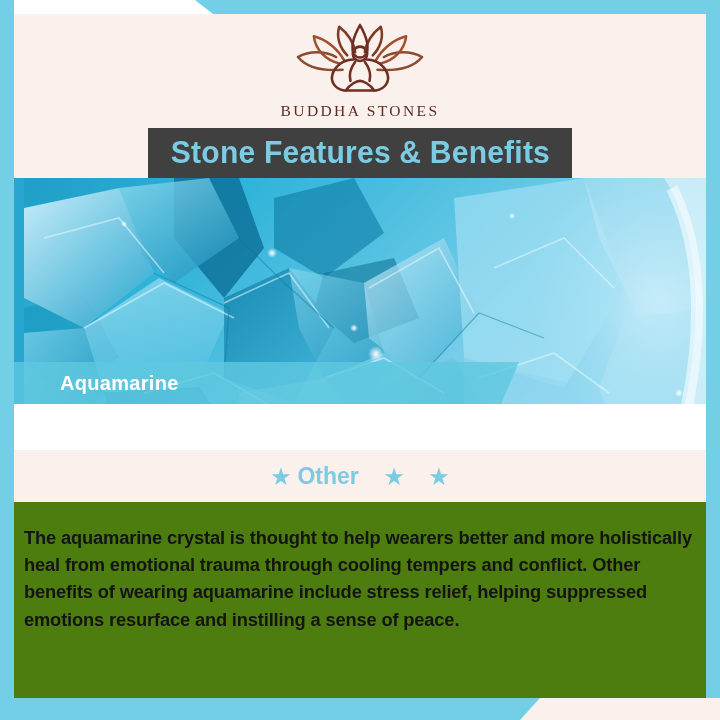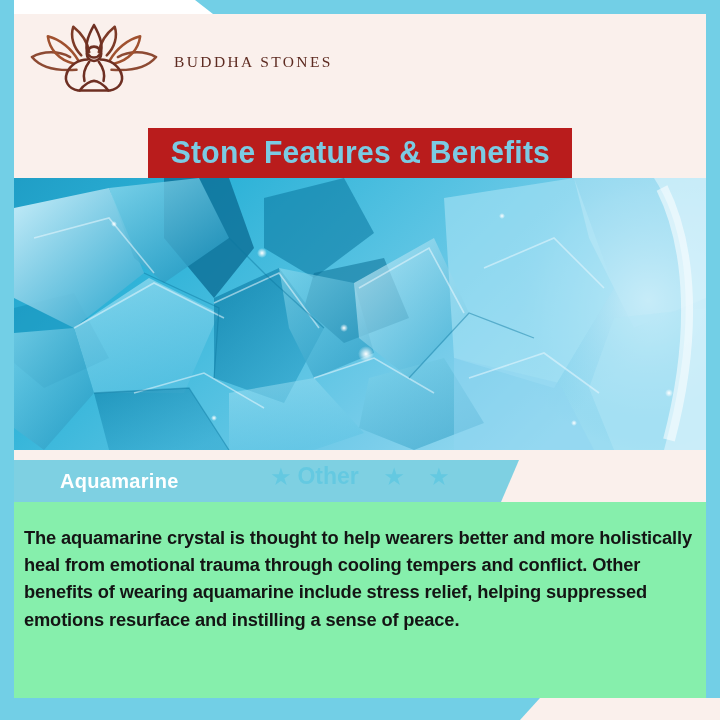--- a/index.html
+++ b/index.html
@@ -43,54 +43,55 @@
 
   
   .header{
     position:absolute;left:14px;top:14px;width:692px;height:165px;
     background:#faf0ec;
   }
 
   
   .logo-wrap{
     position:absolute;left:0;top:8px;width:692px;
-    display:flex;flex-direction:row;align-items:center;
+    display:flex;flex-direction:column;align-items:center;
   }
   .logo-mark{width:160px;height:78px;display:block;}
   .logo-text{
     margin-top:2px;
     font-family:"Liberation Serif", serif;
     font-size:15.5px;
     letter-spacing:2.4px;
     color:#5d2a20;
     font-weight:400;
   }
 
   
   .title-banner{
     position:absolute;left:148px;top:128px;width:424px;height:50px;
-    background:#b91c1c;
+    background:#404040;
     display:flex;align-items:center;justify-content:center;
     z-index:6;
   }
   .title-text{
     font-family:"Liberation Sans Narrow","Liberation Sans", sans-serif;
     font-weight:bold;
     font-size:31px;
     color:#7bcbe3;
     letter-spacing:0.2px;
     white-space:nowrap;
     transform:scaleX(0.97);
   }
 
   
   .hero{
-    position:absolute;left:14px;top:178px;width:692px;height:324px;
+    position:absolute;left:14px;top:178px;width:692px;height:226px;
     overflow:hidden;
     background:#27a6cf;
+    padding-left:10px;
   }
   .hero svg{display:block;width:692px;height:272px;}
 
   .hero-label{
     position:absolute;left:0;bottom:0;width:505px;height:42px;
     background:rgba(95,200,224,0.80);
     clip-path:polygon(0 0, 505px 0, 487px 42px, 0 42px);
     display:flex;align-items:center;
     z-index:4;
   }
@@ -123,21 +124,21 @@
   }
   .star{
     color:#7bcbe3;
     font-size:21px;
     line-height:1;
   }
 
   
   .body-panel{
     position:absolute;left:14px;top:502px;width:692px;height:196px;
-    background:#86efac;
+    background:#4d7c0f;
   }
   .body-text{
     position:absolute;left:10px;top:4px;width:668px;
     font-size:18.3px;
     font-weight:bold;
     line-height:1.48;
     color:#141414;
     letter-spacing:-0.15px;
   }
 </style>

